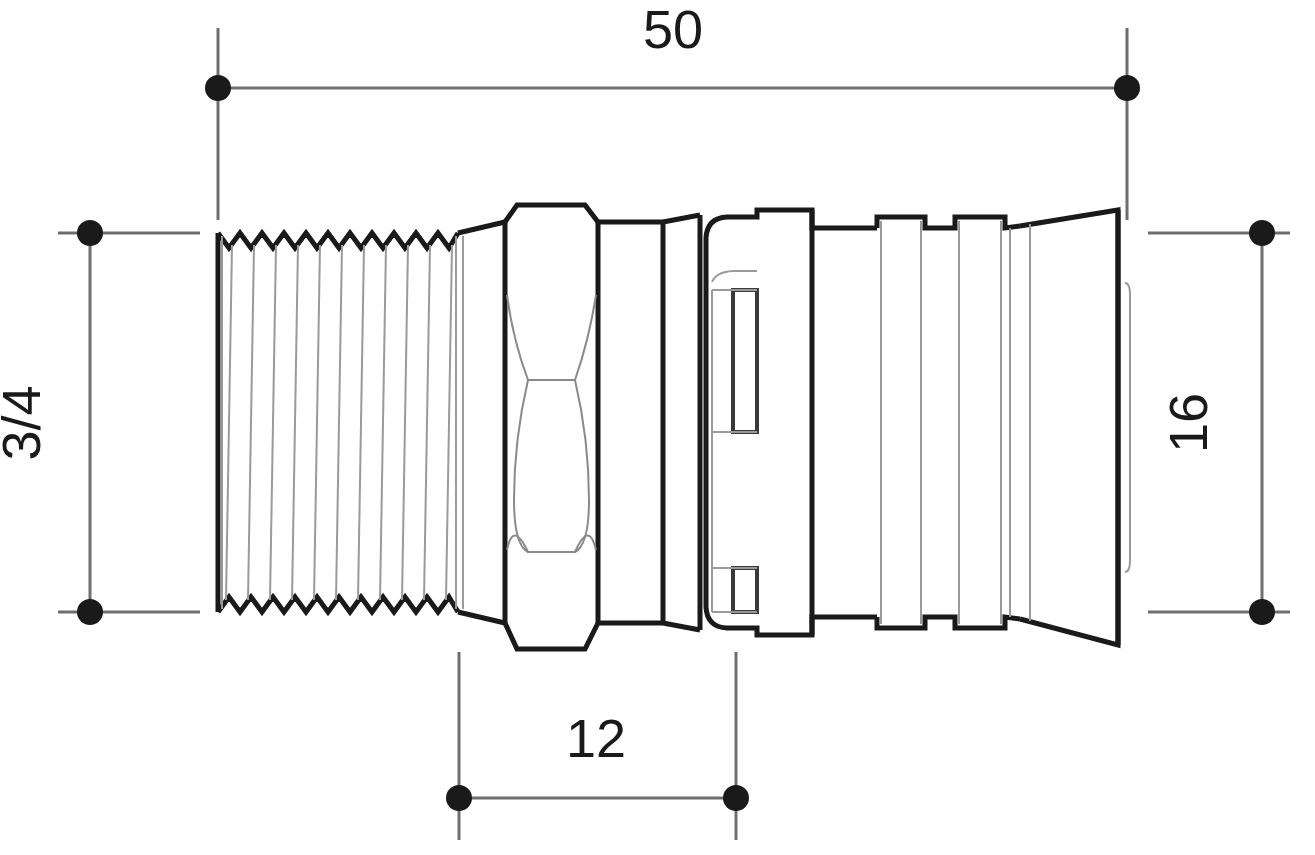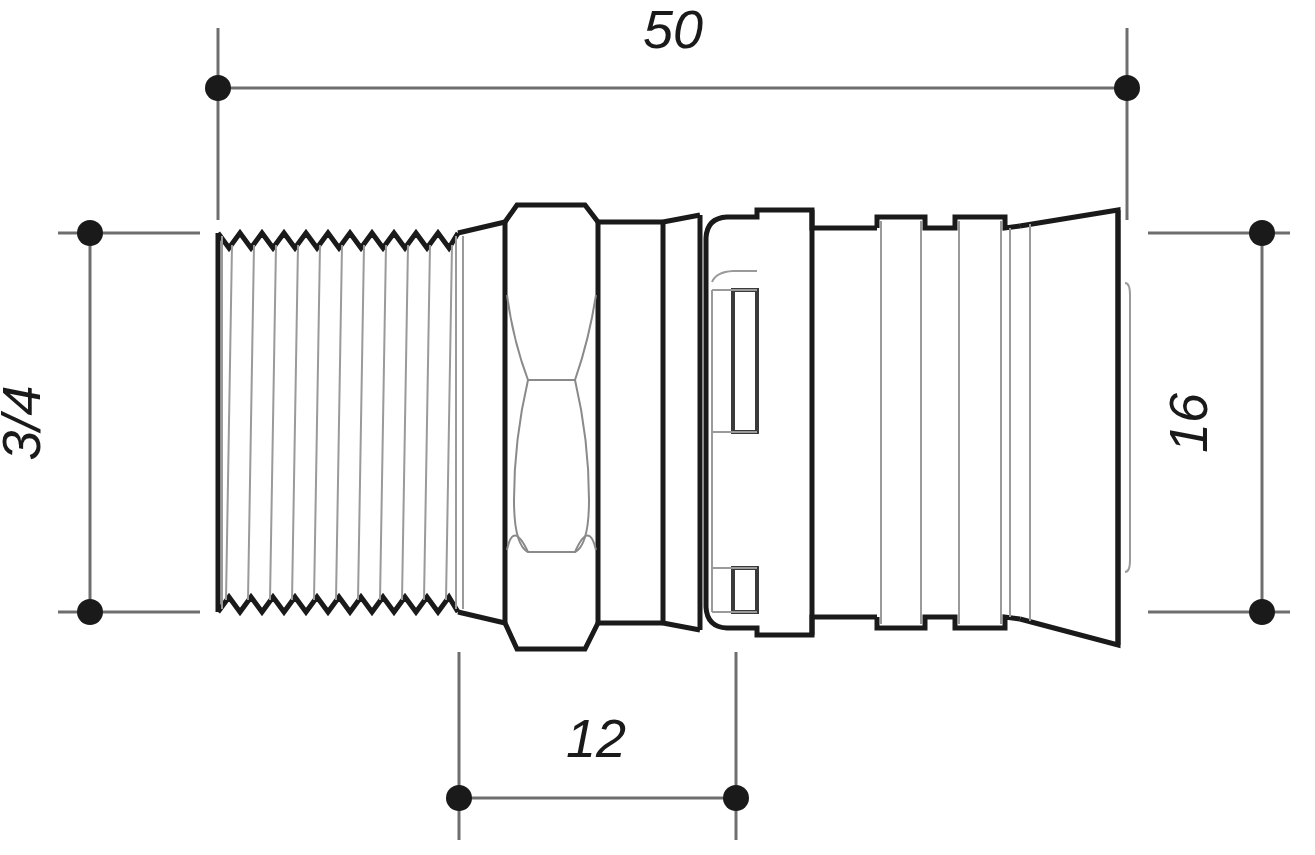--- a/index.html
+++ b/index.html
@@ -9,21 +9,20 @@
   }
   body {
     font-family: "Liberation Sans", sans-serif;
   }
   #drawing-root {
     position: relative;
     width: 1315px;
     height: 855px;
     background: #ffffff;
     overflow: hidden;
-    font-style: italic;
   }
   #drawing-svg {
     display: block;
     width: 1315px;
     height: 855px;
   }
   .dim-text {
     font-family: "Liberation Sans", sans-serif;
     font-size: 54px;
     fill: #1a1a1a;

